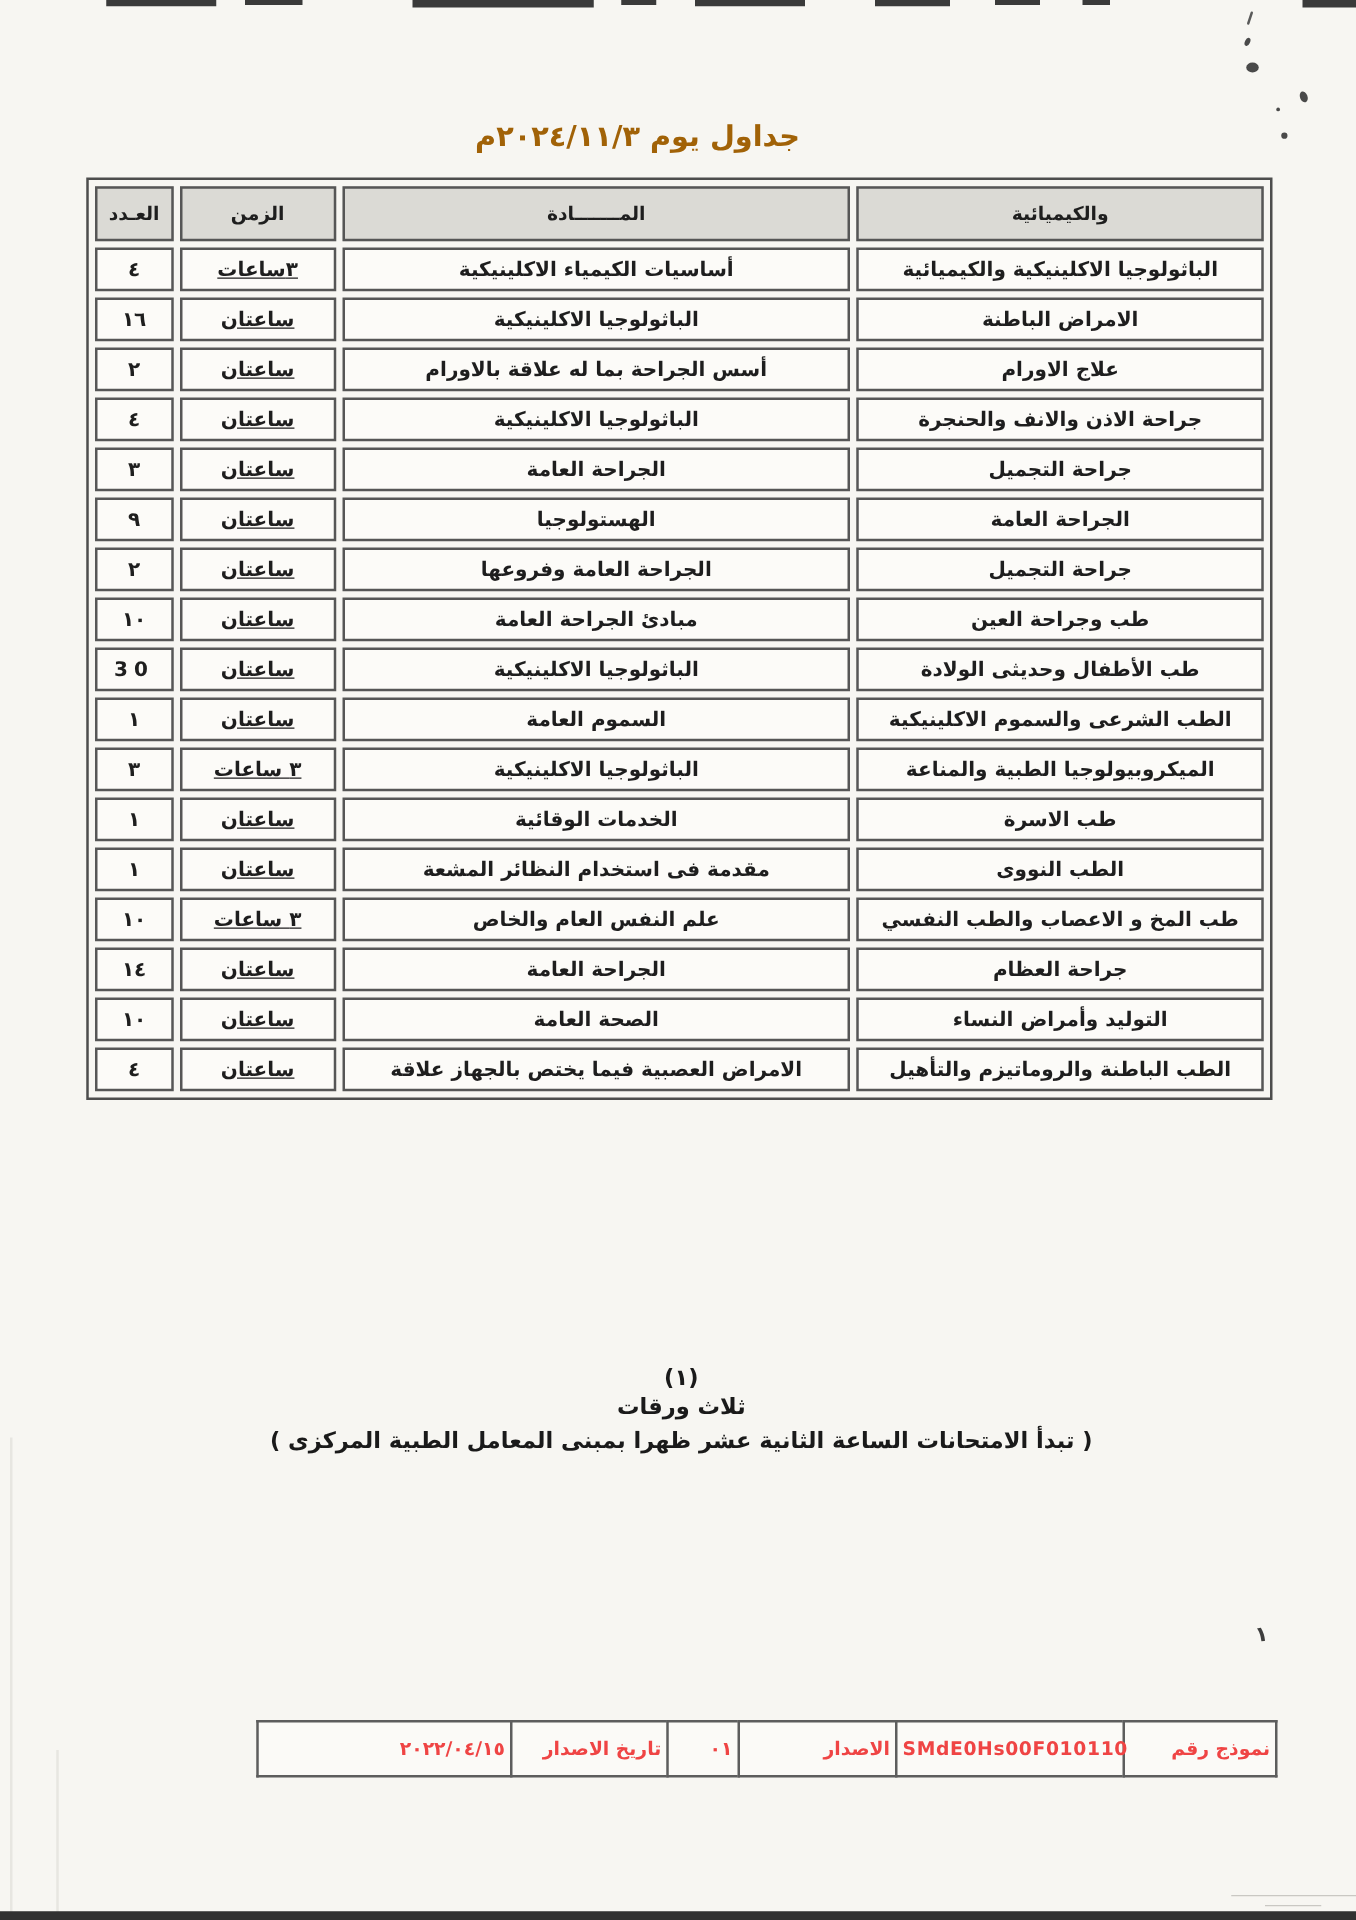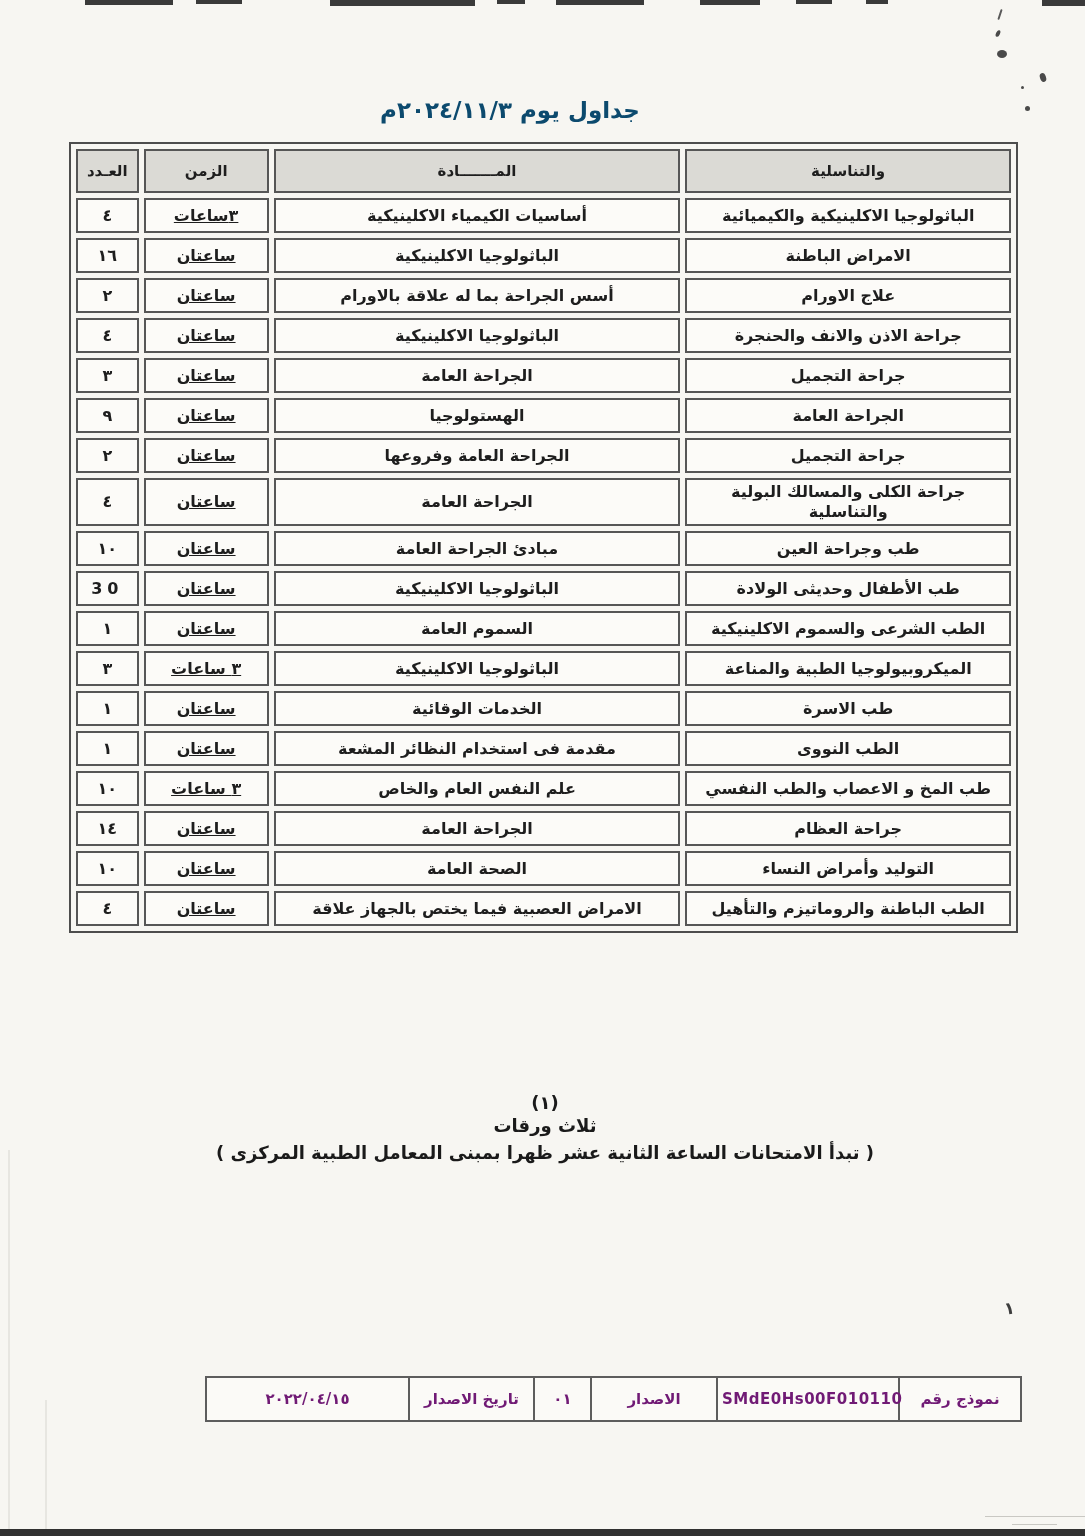--- a/index.html
+++ b/index.html
@@ -19,21 +19,21 @@
   .faint-line { position:absolute; background:#c9c8c3; }
   .streak { position:absolute; background:#e7e6e1; }
   .speck { position:absolute; background:#4a4a4a; border-radius:50%; }
   .stroke-mark { position:absolute; background:#5a5a5a; border-radius:2px; }
 
   
   .doc-title {
     position:absolute; top:97px; left:0; width:1020px;
     text-align:center; direction:rtl;
     font-size:23px; font-weight:bold; letter-spacing:0.5px;
-    color:#0c4a6e;
+    color:#a16207;
   }
 
   
   table.main {
     position:absolute; left:69px; top:142px; width:949px;
     border-collapse:separate; border-spacing:5px;
     border:2px solid #4d4d4d;
     table-layout:fixed; direction:rtl;
   }
   table.main td, table.main th {
@@ -71,22 +71,22 @@
     transform:rotate(-8deg);
   }
 
   
   table.formbar {
     position:absolute; left:205px; top:1376px; width:815px; height:46px;
     border-collapse:collapse; table-layout:fixed; direction:rtl;
   }
   table.formbar td {
     border:2px solid #5d5d5d; background:#fbfaf7;
-    text-align:center; vertical-align:middle;
-    font-weight:bold; font-size:15px; color:#701a75;
+    vertical-align:middle;
+    font-weight:bold; font-size:15px; color:#ef4444;
     padding:2px 4px;
   }
   td.code-cell { direction:ltr; font-size:17px; letter-spacing:0.5px; }
 </style>
 </head>
 <body>
 
 <div class="page">
 
   <div class="scan-strip" style="left:85px;top:0;width:88px;height:5px;"></div>
@@ -110,21 +110,21 @@
 
   <table class="main" dir="rtl">
     <colgroup>
       <col class="col-degree">
         <col class="col-subject">
         <col class="col-time">
         <col class="col-count">
     </colgroup>
     <thead>
       <tr>
-        <th>والتناسلية</th>
+        <th>والكيميائية</th>
         <th>المـــــــادة</th>
         <th>الزمن</th>
         <th>العـدد</th>
       </tr>
     </thead>
     <tbody class="rows">
     <tr>
       <td class="c-degree">الباثولوجيا الاكلينيكية والكيميائية</td>
       <td class="c-subject">أساسيات الكيمياء الاكلينيكية</td>
       <td class="c-time">٣ساعات</td>
@@ -166,26 +166,20 @@
       <td class="c-count">٩</td>
     </tr>
 
     <tr>
       <td class="c-degree">جراحة التجميل</td>
       <td class="c-subject">الجراحة العامة وفروعها</td>
       <td class="c-time">ساعتان</td>
       <td class="c-count">٢</td>
     </tr>
 
-    <tr>
-      <td class="c-degree">جراحة الكلى والمسالك البولية والتناسلية</td>
-      <td class="c-subject">الجراحة العامة</td>
-      <td class="c-time">ساعتان</td>
-      <td class="c-count">٤</td>
-    </tr>
 
     <tr>
       <td class="c-degree">طب وجراحة العين</td>
       <td class="c-subject">مبادئ الجراحة العامة</td>
       <td class="c-time">ساعتان</td>
       <td class="c-count">١٠</td>
     </tr>
 
     <tr>
       <td class="c-degree">طب الأطفال وحديثى الولادة</td>

